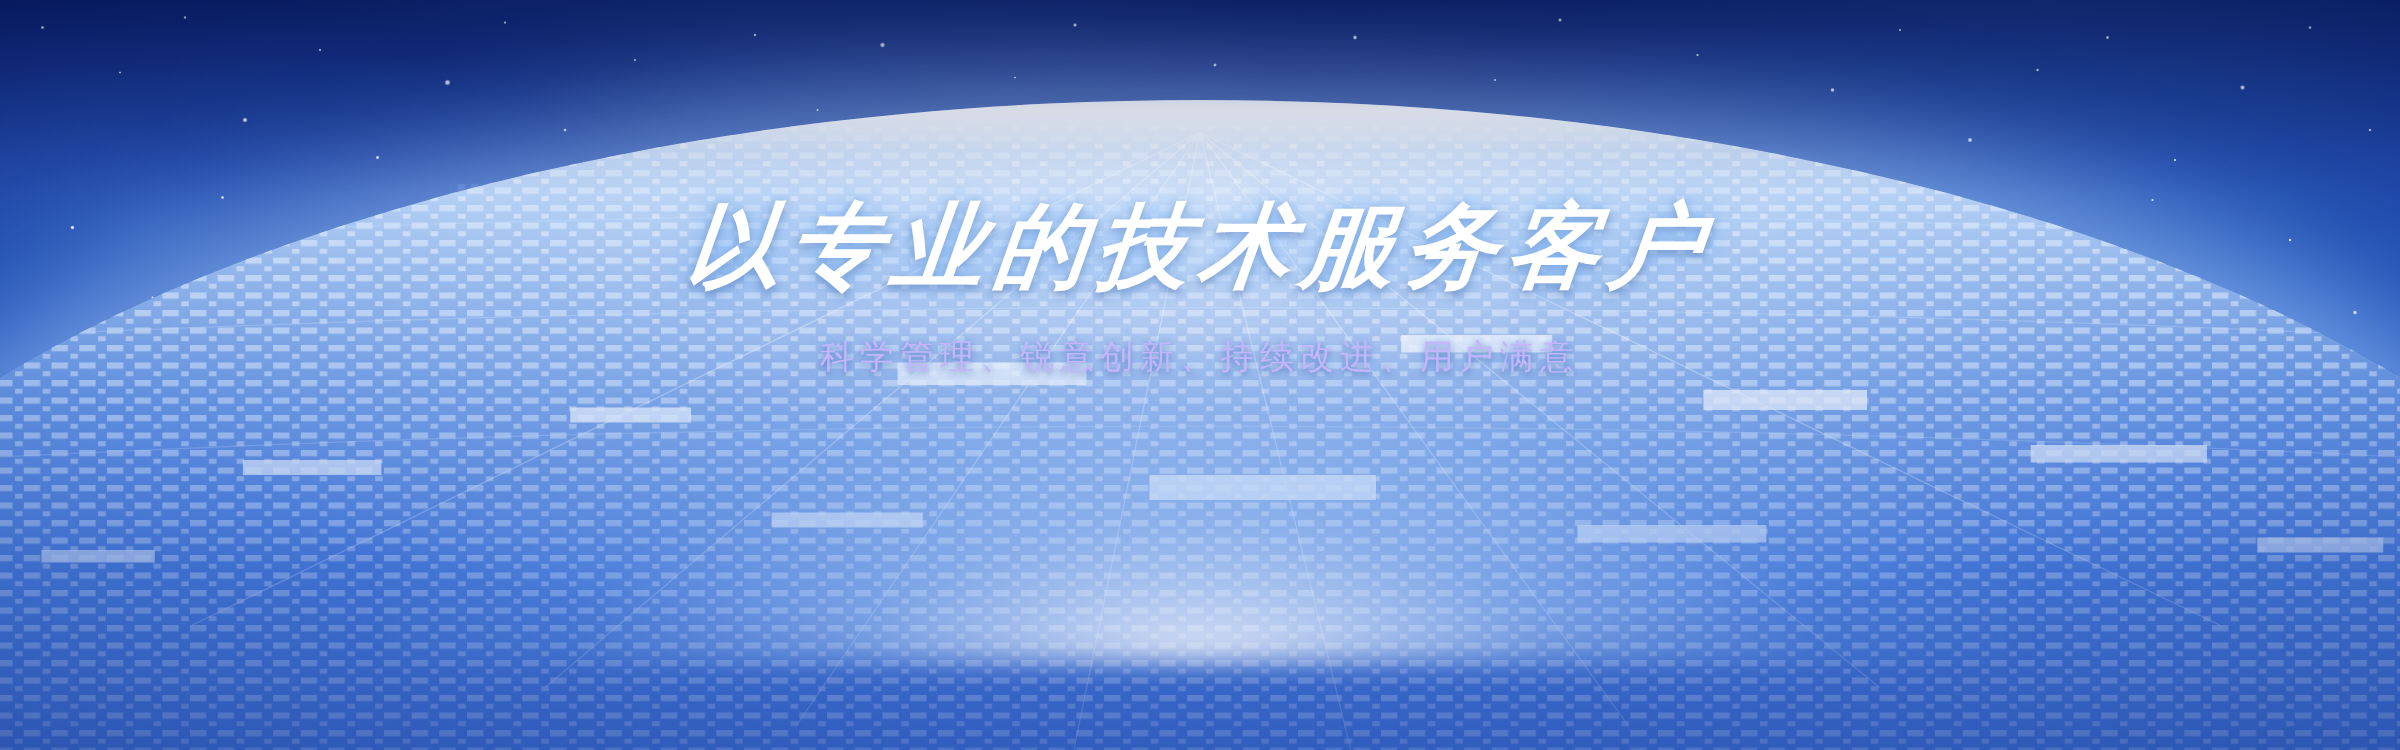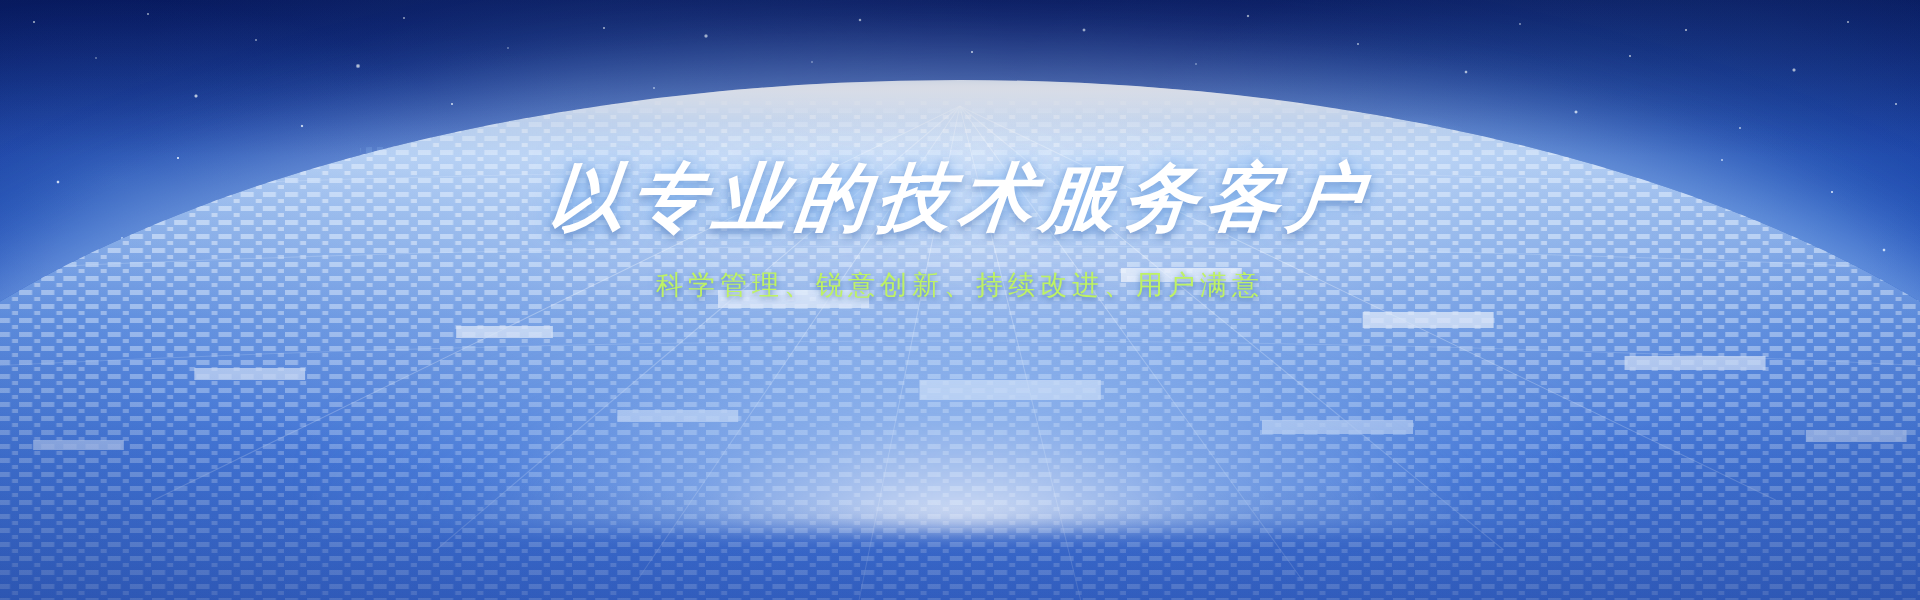--- a/index.html
+++ b/index.html
@@ -143,21 +143,21 @@
       0 0 34px rgba(90,160,245,0.55),
       0 3px 8px rgba(8,30,95,0.45);
     transform: skewX(-6deg);
     white-space: nowrap;
   }
   .subline {
     margin: 38px 0 0 0;
     font-size: 27px;
     line-height: 1;
     font-weight: 400;
-    color: #bef264;
+    color: #c4b5fd;
     letter-spacing: 5px;
     text-shadow: 0 0 10px rgba(120,180,250,0.70), 0 2px 5px rgba(10,35,100,0.45);
     white-space: nowrap;
   }
 
   
   .vignette {
     position:absolute; inset:0; pointer-events:none;
     background:
       linear-gradient(180deg, rgba(4,18,70,0.30) 0%, rgba(4,18,70,0.0) 26%),

